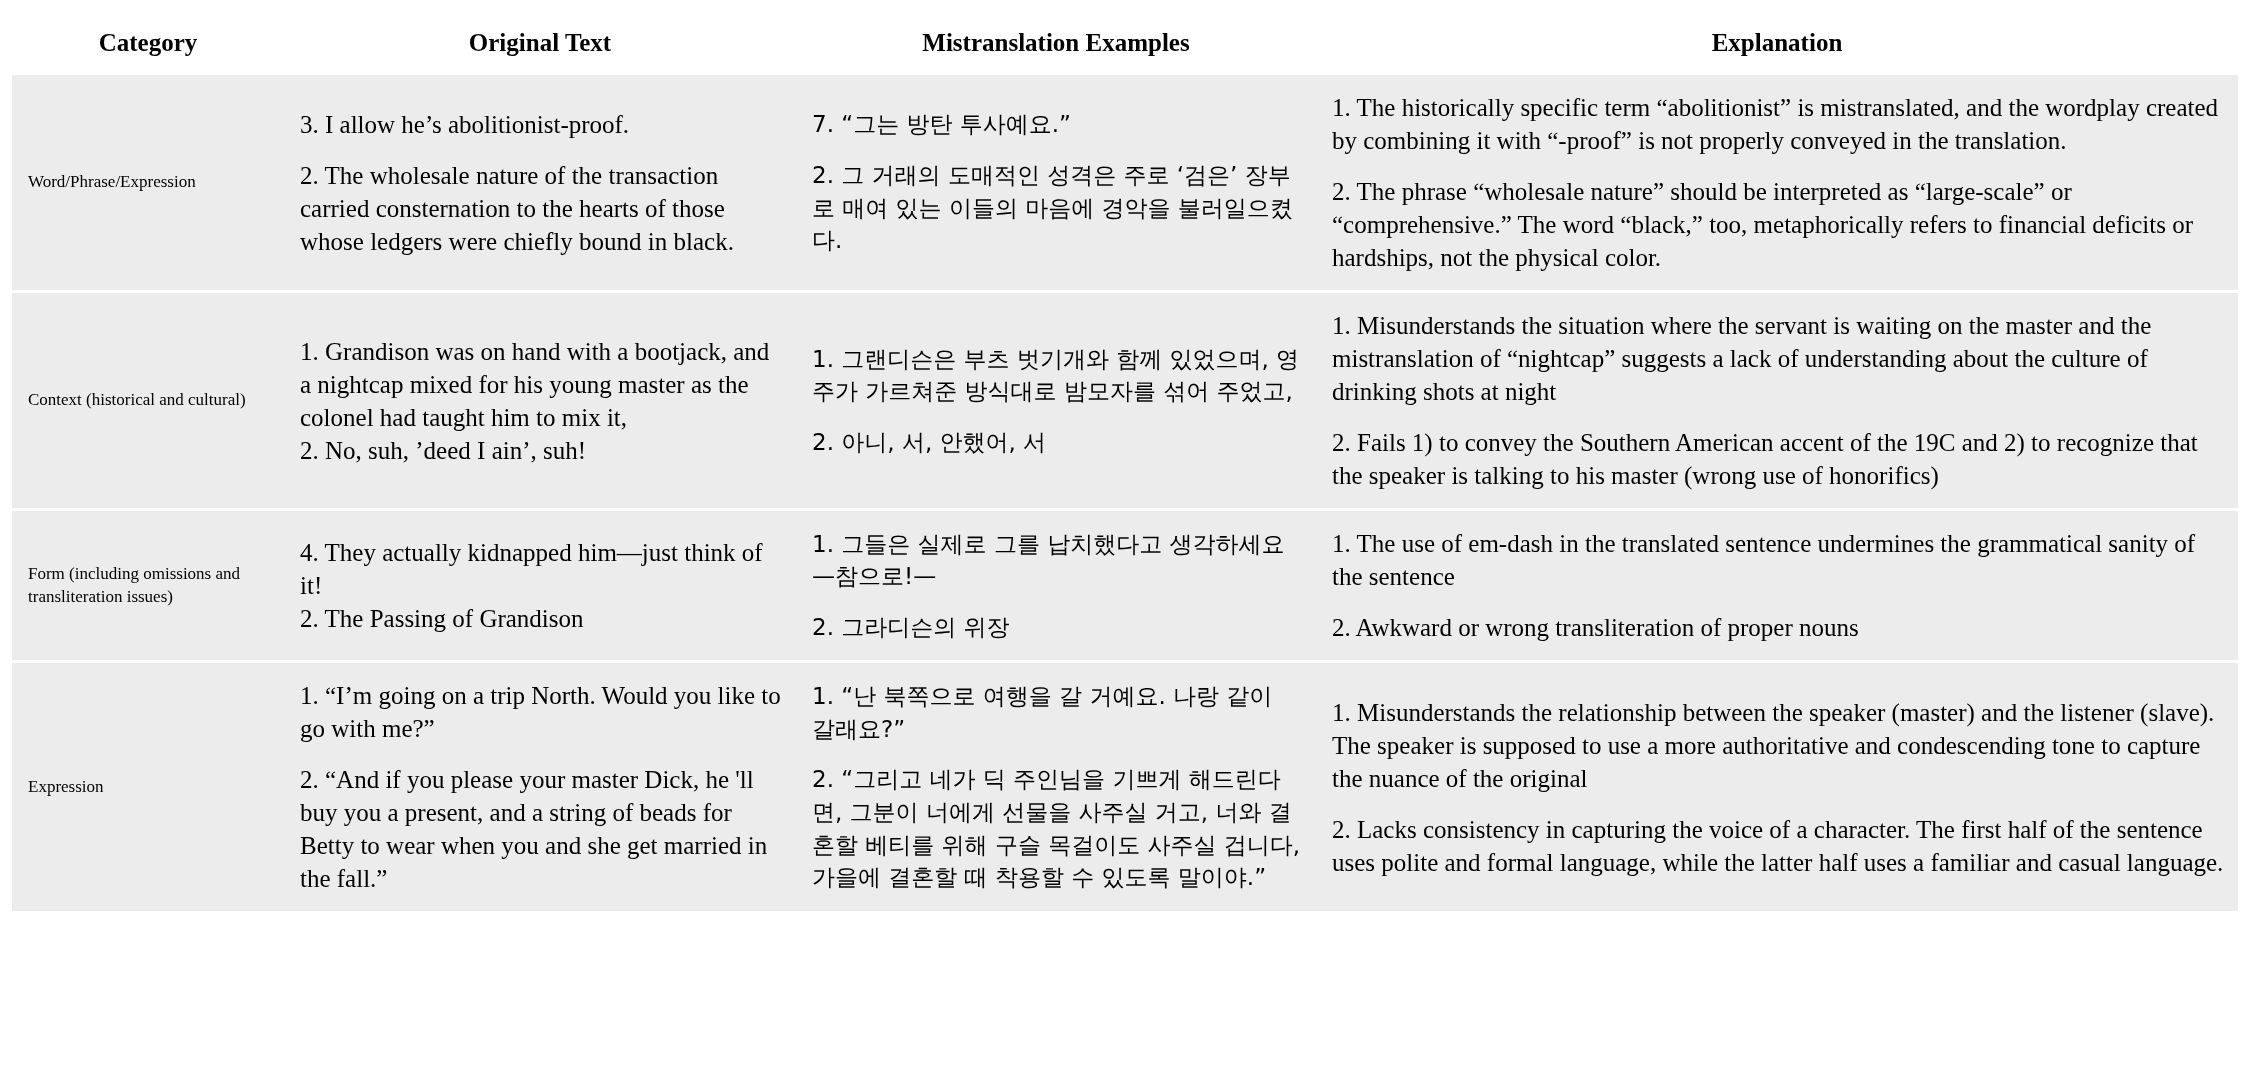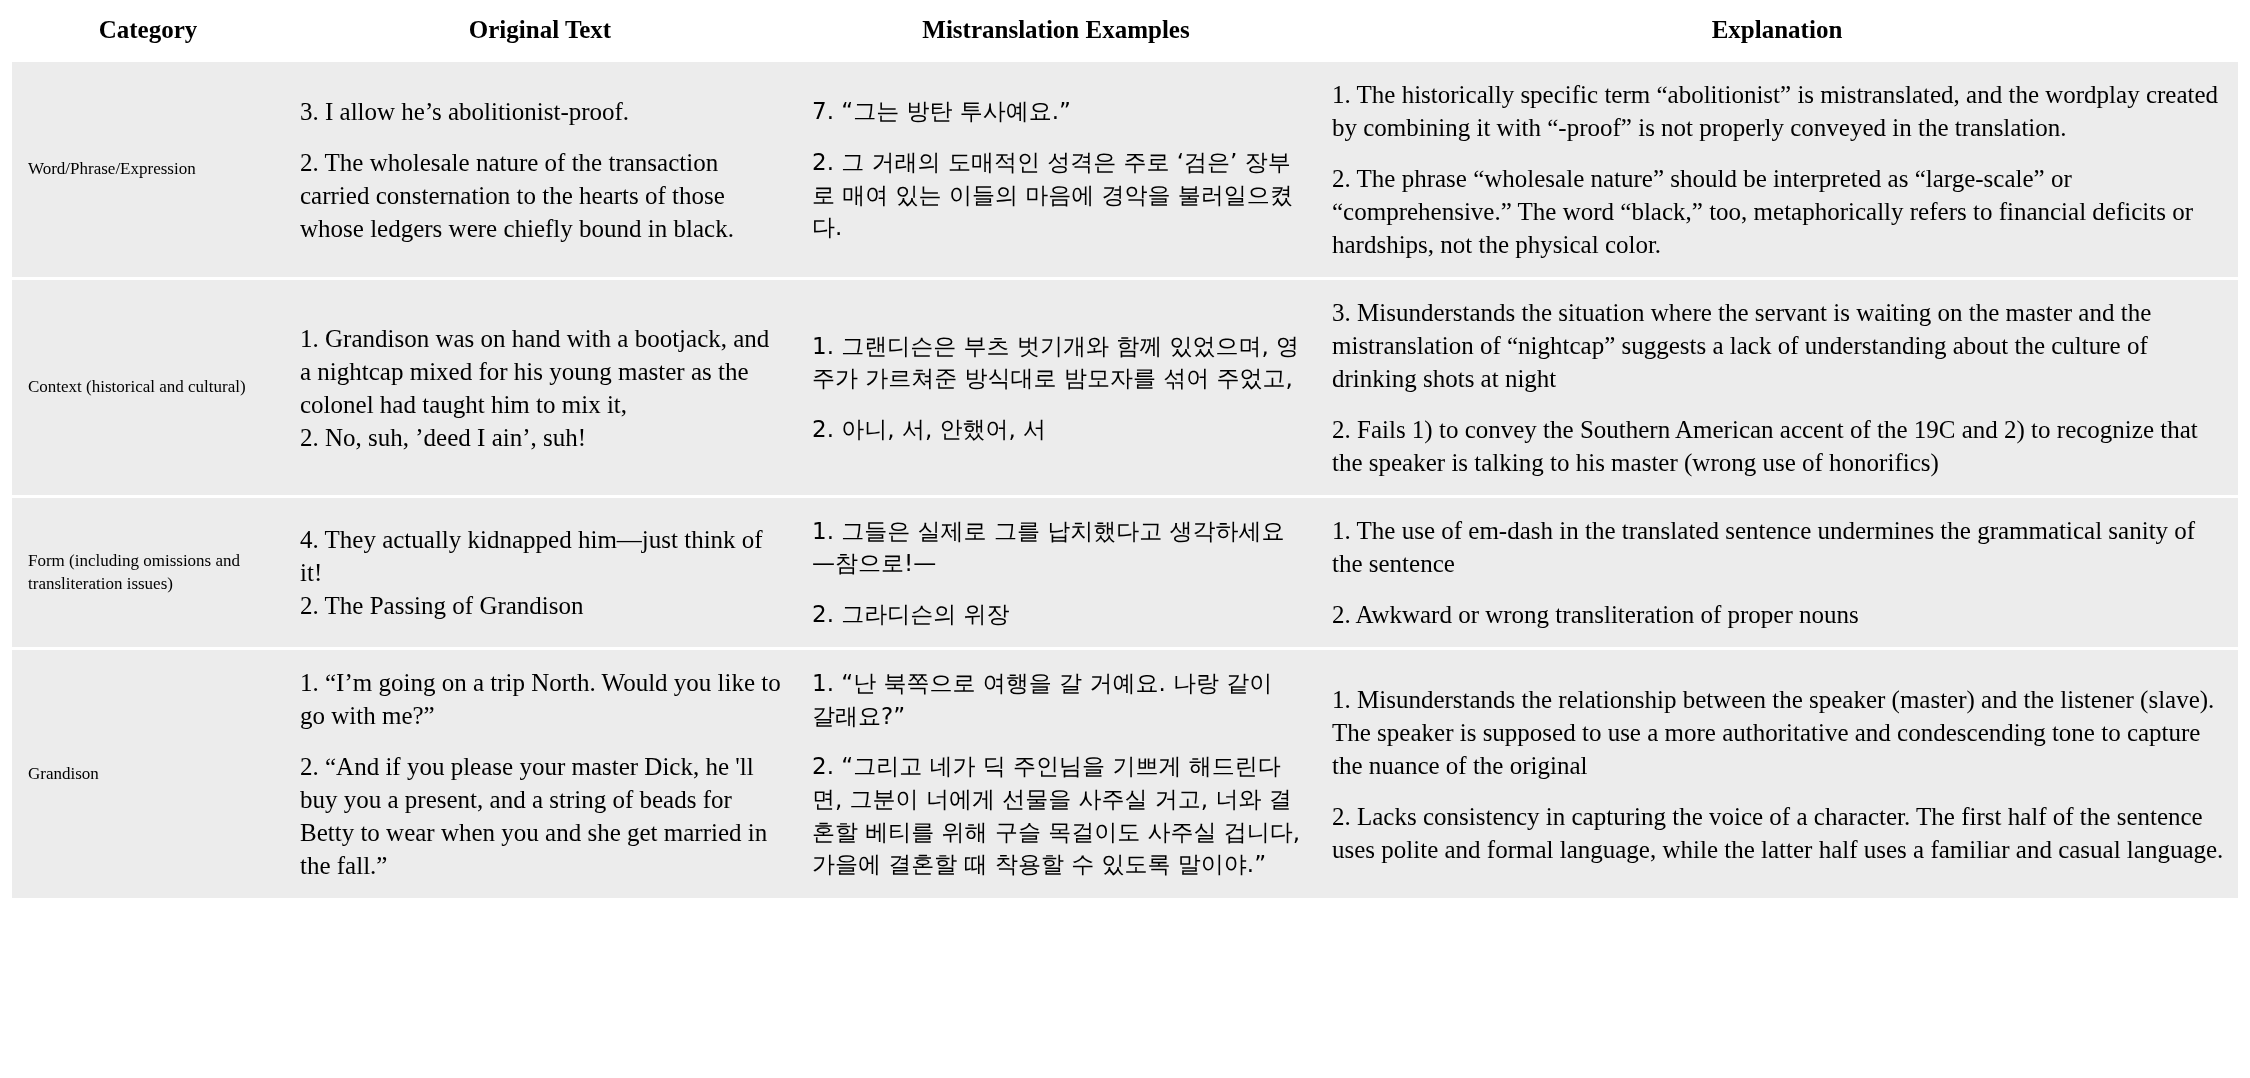--- a/index.html
+++ b/index.html
@@ -11,21 +11,21 @@
     width: 2250px;
     height: 1078px;
     font-family: "Liberation Serif", serif;
     color: #000000;
     overflow: hidden;
   }
   .page {
     width: 2250px;
     height: 1078px;
     box-sizing: border-box;
-    padding: 3px 12px;
+    padding: 16px 12px;
   }
   table.mistranslation-table {
     width: 2226px;
     border-collapse: collapse;
     table-layout: fixed;
     font-size: 25px;
     line-height: 1.32;
   }
   table.mistranslation-table col.c-category { width: 272px; }
   table.mistranslation-table col.c-original { width: 512px; }
@@ -112,21 +112,21 @@
         <td class="cat">Context (historical and cultural)</td>
         <td>
           <p class="tight">1. Grandison was on hand with a bootjack, and a nightcap mixed for his young master as the colonel had taught him to mix it,</p>
           <p>2. No, suh, ’deed I ain’, suh!</p>
         </td>
         <td class="ko">
           <p>1. 그랜디슨은 부츠 벗기개와 함께 있었으며, 영주가 가르쳐준 방식대로 밤모자를 섞어 주었고,</p>
           <p>2. 아니, 서, 안했어, 서</p>
         </td>
         <td>
-          <p>3. Misunderstands the situation where the servant is waiting on the master and the mistranslation of “nightcap” suggests a lack of understanding about the culture of drinking shots at night</p>
+          <p>1. Misunderstands the situation where the servant is waiting on the master and the mistranslation of “nightcap” suggests a lack of understanding about the culture of drinking shots at night</p>
           <p>2. Fails 1)  to convey the Southern American accent of the 19C  and 2) to recognize that the speaker is talking to his master (wrong use of honorifics)</p>
         </td>
       </tr>
 
       <tr class="row-sep">
         <td class="cat">Form (including omissions and transliteration issues)</td>
         <td>
           <p class="tight">4. They actually kidnapped him—just think of it!</p>
           <p>2. The Passing of Grandison</p>
         </td>
@@ -134,21 +134,21 @@
           <p>1. 그들은 실제로 그를 납치했다고 생각하세요—참으로!—</p>
           <p>2. 그라디슨의 위장</p>
         </td>
         <td>
           <p>1. The use of em-dash in the translated sentence undermines the grammatical sanity of the sentence</p>
           <p>2. Awkward or wrong transliteration of proper nouns</p>
         </td>
       </tr>
 
       <tr>
-        <td class="cat">Grandison</td>
+        <td class="cat">Expression</td>
         <td>
           <p>1. “I’m going on a trip North. Would you like to go with me?”</p>
           <p>2. “And if you please your master Dick, he 'll buy you a present, and a string of beads for Betty to wear when you and she get married in the fall.”</p>
         </td>
         <td class="ko">
           <p>1. “난 북쪽으로 여행을 갈 거예요. 나랑 같이 갈래요?”</p>
           <p>2. “그리고 네가 딕 주인님을 기쁘게 해드린다면, 그분이 너에게 선물을 사주실 거고, 너와 결혼할 베티를 위해 구슬 목걸이도 사주실 겁니다, 가을에 결혼할 때 착용할 수 있도록 말이야.”</p>
         </td>
         <td>
           <p>1. Misunderstands the relationship between the speaker (master) and the listener (slave). The speaker is supposed to use a more authoritative and condescending tone to capture the nuance of the original</p>

